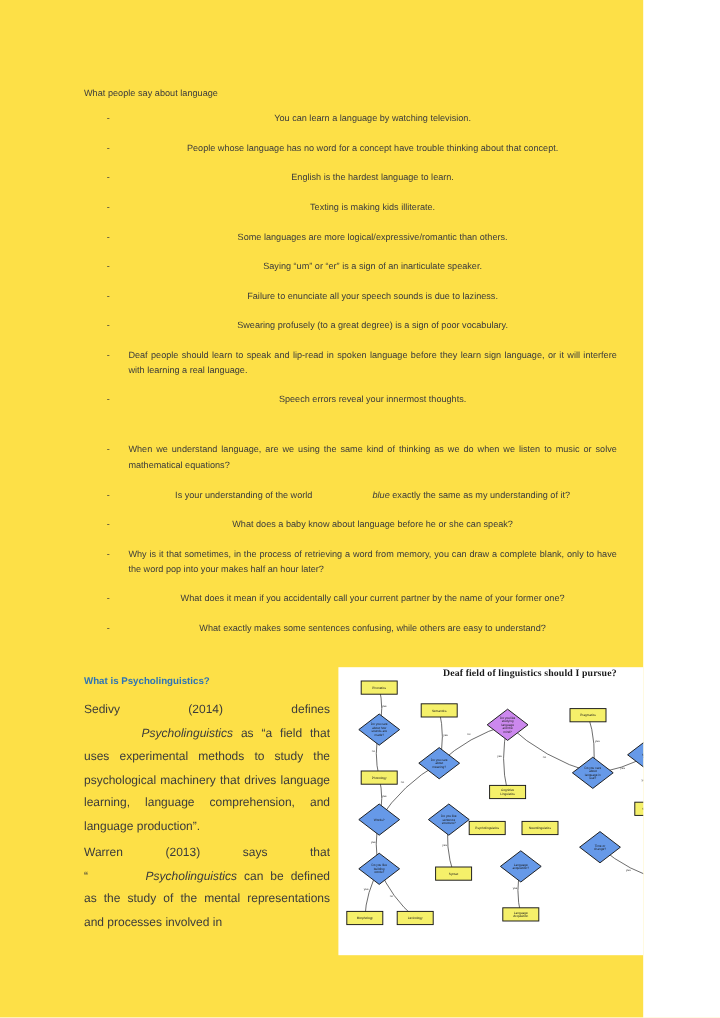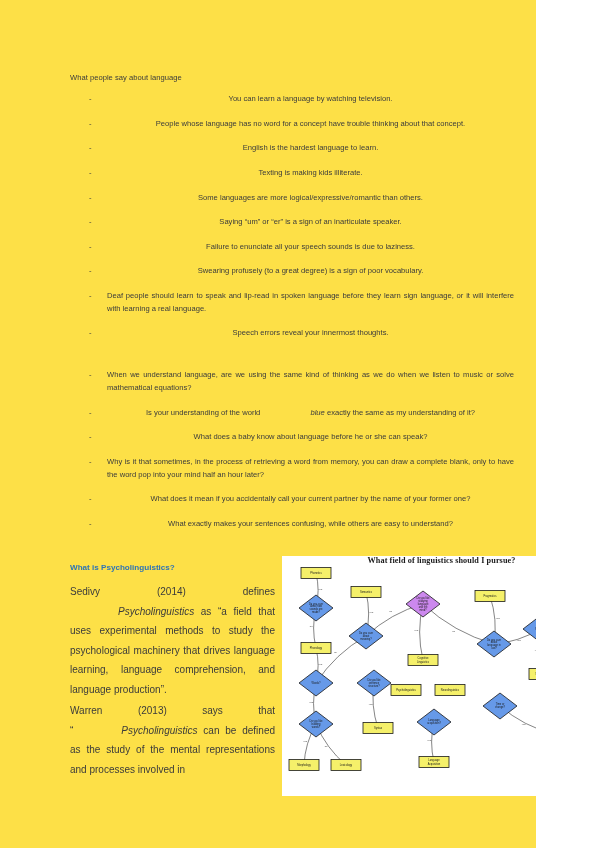--- a/index.html
+++ b/index.html
@@ -157,38 +157,38 @@
       <li class="nowrap-item">Speech errors reveal your innermost thoughts.</li>
     </ul>
 
     <div class="gap-block"></div>
 
 
     <ul class="dash-list">
       <li>When we understand language, are we using the same kind of thinking as we do when we listen to music or solve mathematical equations?</li>
       <li class="nowrap-item">Is your understanding of the world <em class="it">blue</em> exactly the same as my understanding of it?</li>
       <li class="nowrap-item">What does a baby know about language before he or she can speak?</li>
-      <li>Why is it that sometimes, in the process of retrieving a word from memory, you can draw a complete blank, only to have the word pop into your mind half an hour later?</li>
+      <li>Why is it that sometimes, in the process of retrieving a word from memory, you can draw a complete blank, only to have the word pop into your makes half an hour later?</li>
       <li class="nowrap-item">What does it mean if you accidentally call your current partner by the name of your former one?</li>
-      <li class="nowrap-item">What exactly makes your sentences confusing, while others are easy to understand?</li>
+      <li class="nowrap-item">What exactly makes some sentences confusing, while others are easy to understand?</li>
     </ul>
   </div>
 
   <div class="bottom-region">
 
     <div class="left-col">
       <p class="blue-heading">What is Psycholinguistics?</p>
 
       <p class="body-para"><span>Sedivy (2014) defines </span><em class="it">Psycholinguistics</em><span> as “a field that uses experimental methods to study the psychological machinery that drives language learning, language comprehension, and language production”.</span></p>
 
       <p class="body-para"><span>Warren (2013) says that “</span><em class="it">Psycholinguistics</em><span> can be defined as the study of the mental representations and processes involved in</span></p>
     </div>
 
     <div class="chart-wrap">
-      <div class="chart-title">What field of linguistics should I pursue?</div>
+      <div class="chart-title">Deaf field of linguistics should I pursue?</div>
       <div class="chart-canvas">
         <svg viewBox="0 0 320 240" width="320" height="240">
           <g id="edge-layer">
               <path d="M 34 52 Q 38.2 34.5 34 17" fill="none" stroke="#333333" stroke-width="0.6"></path>
               <text x="38.2" y="33.5" class="edge-label">yes</text>
               <path d="M 34 52 Q 29.2 72 34 92" fill="none" stroke="#333333" stroke-width="0.6"></path>
               <text x="29.2" y="71" class="edge-label">no</text>
               <path d="M 34 127 Q 38.2 109.5 34 92" fill="none" stroke="#333333" stroke-width="0.6"></path>
               <text x="38.2" y="108.5" class="edge-label">yes</text>
               <path d="M 34 127 Q 29.08 147.5 34 168" fill="none" stroke="#333333" stroke-width="0.6"></path>

